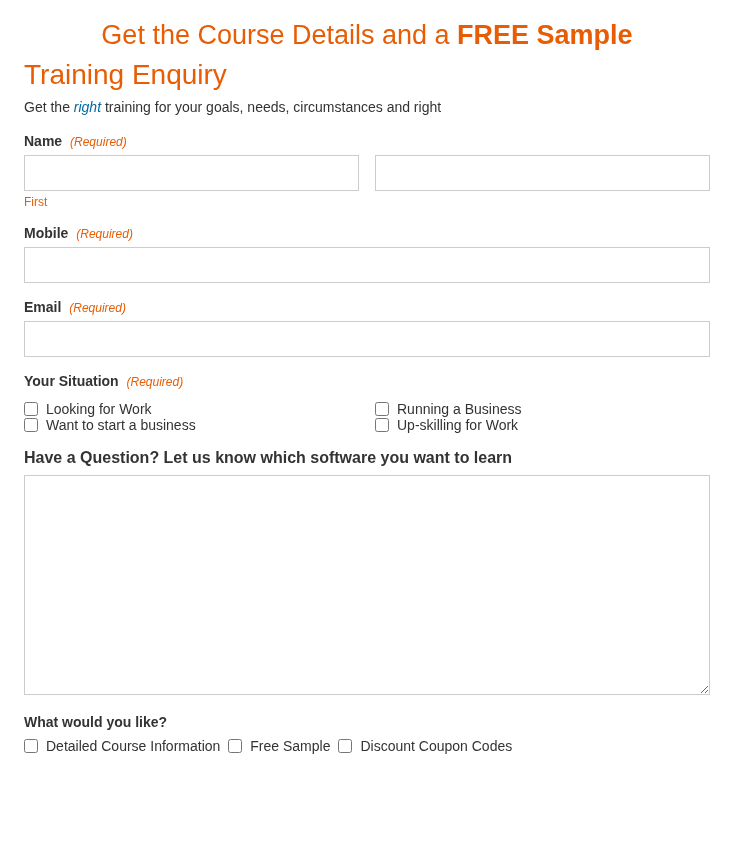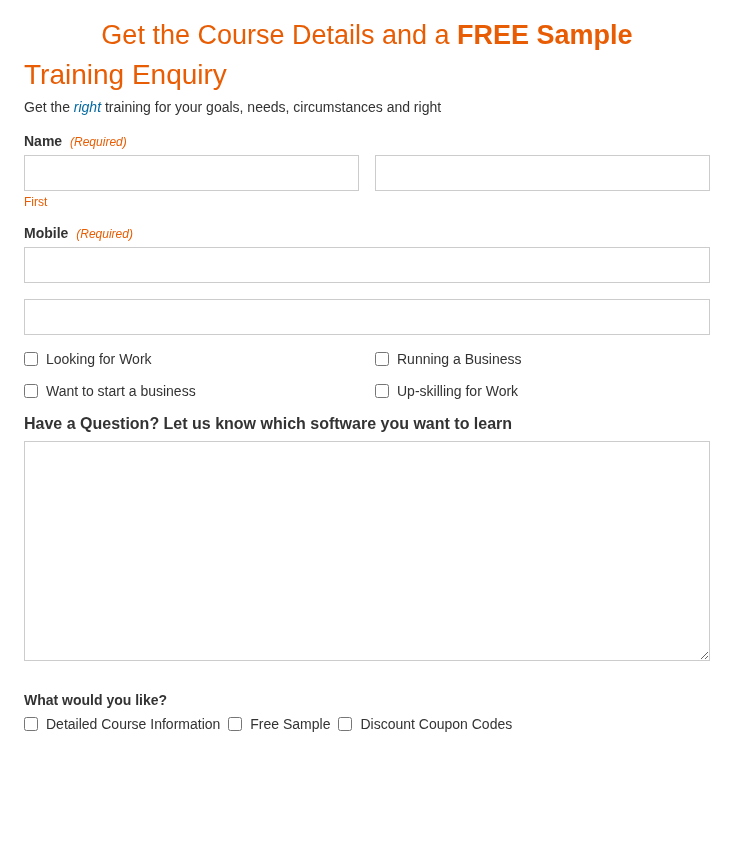--- a/index.html
+++ b/index.html
@@ -100,21 +100,21 @@
       border: 1px solid #ccc;
       padding: 8px 10px;
       font-size: 14px;
       resize: both;
       outline: none;
     }
 
     .checkbox-group {
       display: grid;
       grid-template-columns: 1fr 1fr;
-      gap: 16px 16px;
+      gap: 0 16px;
       margin-top: 12px;
     }
 
     .checkbox-item {
       display: flex;
       align-items: center;
       gap: 8px;
       font-size: 14px;
       color: #333;
     }
@@ -147,21 +147,21 @@
       font-weight: bold;
       color: #333;
       margin-bottom: 8px;
       display: block;
     }
 
     .what-like-label {
       font-size: 14px;
       font-weight: bold;
       color: #333;
-      margin-top: 28px;
+      margin-top: 16px;
       margin-bottom: 8px;
       display: block;
     }
 
     .checkbox-row {
       display: flex;
       gap: 8px;
       flex-wrap: wrap;
     }
   </style>
@@ -196,24 +196,32 @@
 
 <div class="field-group">
   <label class="field-label">
     <span>Mobile</span>
     <span class="required">(Required)</span>
   </label>
   <input type="tel" style="">
 </div>
 
 <div class="field-group">
+  <label class="field-label">
+    <span>Email</span>
+    <span class="required">(Required)</span>
+  </label>
   <input type="email" style="">
 </div>
 
 <div class="field-group">
+  <span class="section-label">
+    <span>Your Situation</span>
+    <span class="required">(Required)</span>
+  </span>
   <div class="checkbox-group">
     <div class="checkbox-item">
       <input type="checkbox" style="">
       <span>Looking for Work</span>
     </div>
     <div class="checkbox-item">
       <input type="checkbox" style="">
       <span>Running a Business</span>
     </div>
     <div class="checkbox-item">

